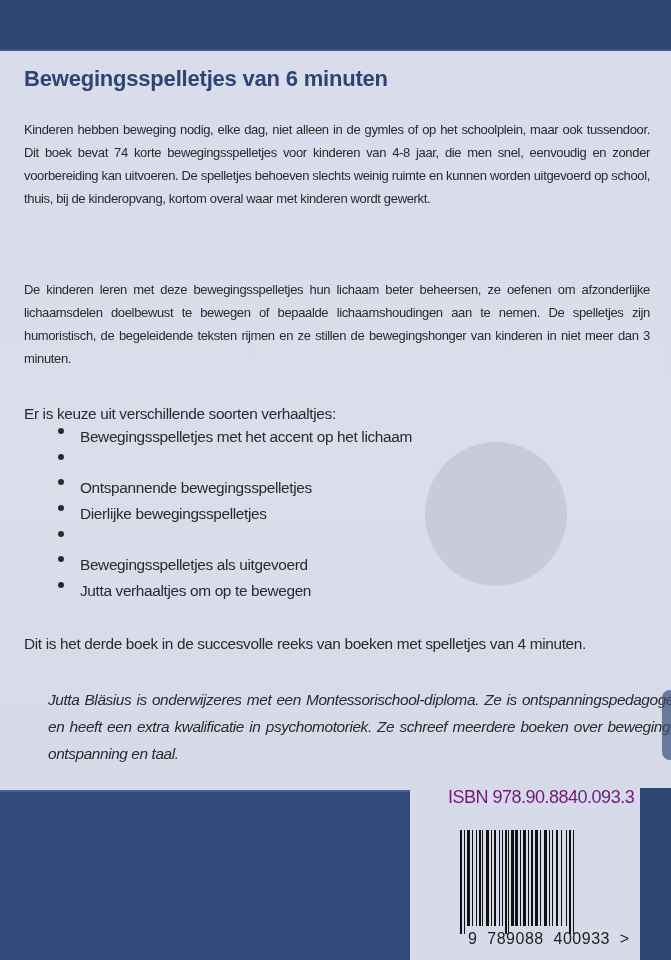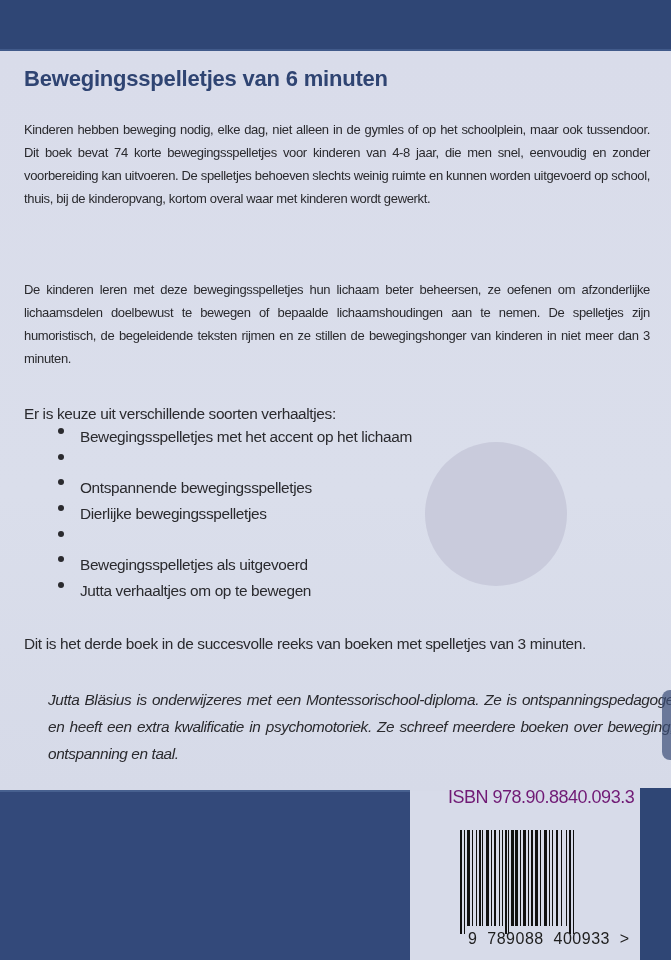--- a/index.html
+++ b/index.html
@@ -72,21 +72,21 @@
       <span>Bewegingsspelletjes als uitgevoerd</span>
     </li>
   <li>
       <span class="bullet-dot"></span>
       <span>Jutta verhaaltjes om op te bewegen</span>
     </li>
 </ul>
 
 <div class="circle"></div>
 
-<p class="p3">Dit is het derde boek in de succesvolle reeks van boeken met spelletjes van 3 minuten.</p>
+<p class="p3">Dit is het derde boek in de succesvolle reeks van boeken met spelletjes van 4 minuten.</p>
 
 <p class="bio">Jutta Bläsius is onderwijzeres met een Montessorischool-diploma. Ze is ontspanningspedagoge en heeft een extra kwalificatie in psychomotoriek. Ze schreef meerdere boeken over beweging, ontspanning en taal.</p>
 
 <div class="edge-mark"></div>
 
 <div class="bottom-left">
   
 </div>
 
 <div class="bottom-right"></div>

